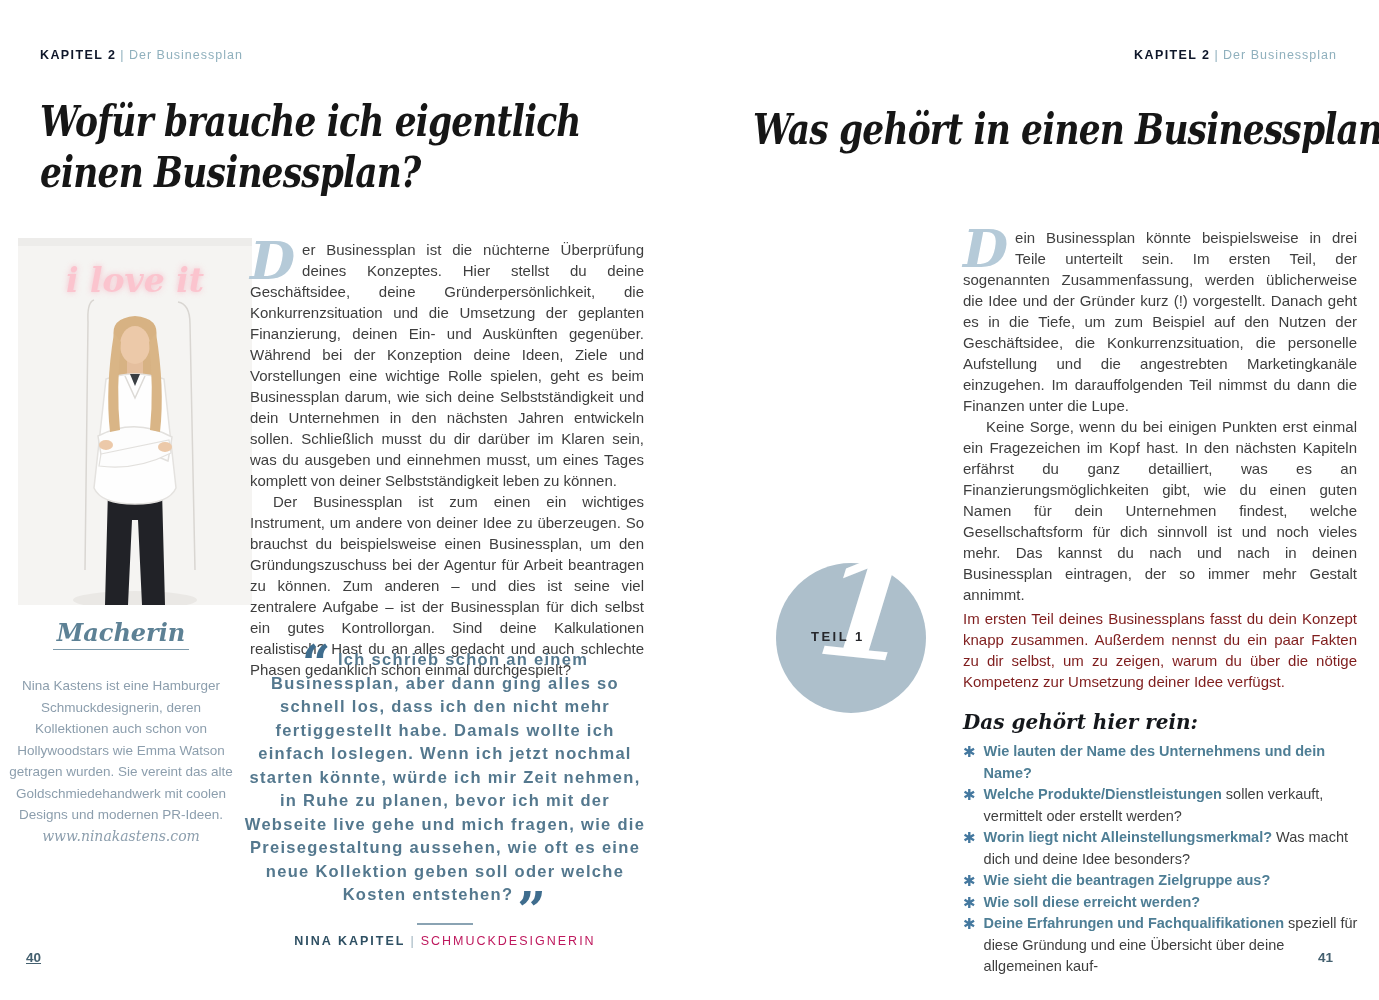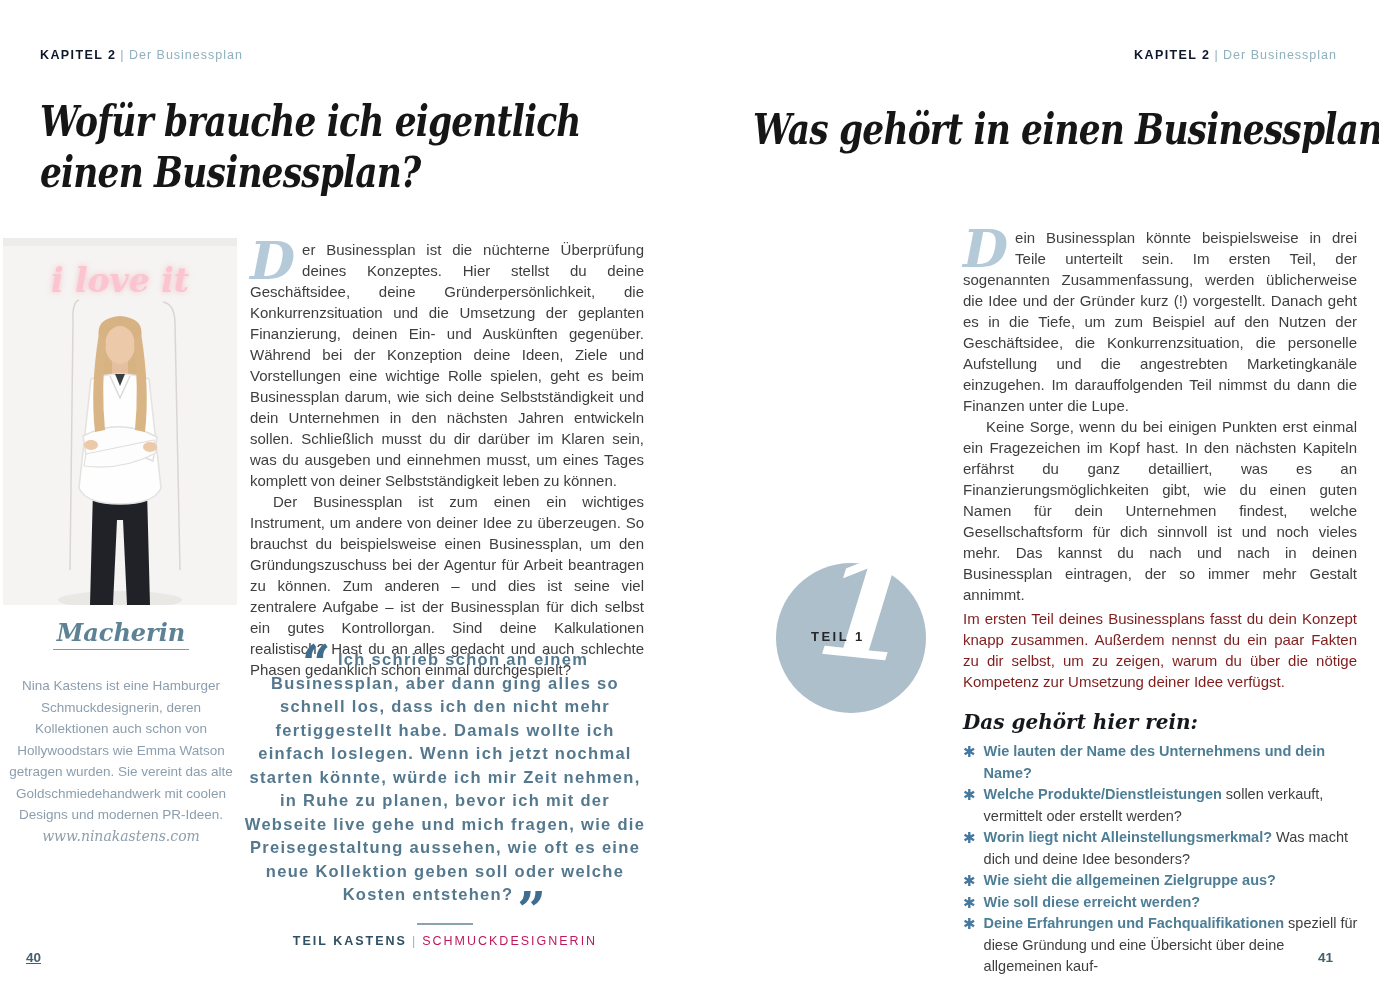--- a/index.html
+++ b/index.html
@@ -20,21 +20,21 @@
 
   .page-title {
     position:absolute; color:#161616; font-weight:bold; font-size:42px;
     line-height:1.22; letter-spacing:-1px; transform:scaleX(.82); transform-origin:left top;
     white-space:nowrap;
   }
   .title-left  { left:40px;  top:96px; }
   .title-right { left:753px; top:104px; }
 
   
-  .photo { position:absolute; left:3px; top:238px; width:234px; height:367px; }
+  .photo { position:absolute; left:18px; top:238px; width:234px; height:367px; }
 
   
   .sidebar { position:absolute; left:8px; top:618px; width:226px; text-align:center; }
   .sidebar .head { font-size:24px; font-weight:bold; color:#5d8195; display:inline-block;
                    border-bottom:1.5px solid #7d9aab; padding:0 4px 2px 4px; }
   .sidebar .bio { margin-top:25px; font-size:13.5px; line-height:21.5px; color:#8c9ead; }
   .sidebar .url { margin-top:2px; font-size:14px; color:#8c9ead; }
 
   
   .bodycol { position:absolute; width:394px; font-size:15px; line-height:21px;
@@ -147,21 +147,21 @@
     <p><span class="dropcap script">D</span><span>er Businessplan ist die nüchterne Überprüfung deines Konzeptes. Hier stellst du deine Geschäftsidee, deine Gründerpersönlichkeit, die Konkurrenzsituation und die Umsetzung der geplanten Finanzierung, deinen Ein- und Auskünften gegenüber. Während bei der Konzeption deine Ideen, Ziele und Vorstellungen eine wichtige Rolle spielen, geht es beim Businessplan darum, wie sich deine Selbstständigkeit und dein Unternehmen in den nächsten Jahren entwickeln sollen. Schließlich musst du dir darüber im Klaren sein, was du ausgeben und einnehmen musst, um eines Tages komplett von deiner Selbstständigkeit leben zu können.</span></p>
     <p class="indent">Der Businessplan ist zum einen ein wichtiges Instrument, um andere von deiner Idee zu überzeugen. So brauchst du beispielsweise einen Businessplan, um den Gründungszuschuss bei der Agentur für Arbeit beantragen zu können. Zum anderen – und dies ist seine viel zentralere Aufgabe – ist der Businessplan für dich selbst ein gutes Kontrollorgan. Sind deine Kalkulationen realistisch? Hast du an alles gedacht und auch schlechte Phasen gedanklich schon einmal durchgespielt?</p>
   </div>
 
   <div class="quoteblock">
     <div class="quote-text">
       <span class="qmark open">“</span><span>Ich schrieb schon an einem Businessplan, aber dann ging alles so schnell los, dass ich den nicht mehr fertiggestellt habe. Damals wollte ich einfach loslegen. Wenn ich jetzt nochmal starten könnte, würde ich mir Zeit nehmen, in Ruhe zu planen, bevor ich mit der Webseite live gehe und mich fragen, wie die Preisegestaltung aussehen, wie oft es eine neue Kollektion geben soll oder welche Kosten entstehen?</span><span class="qmark close">”</span>
     </div>
     <div class="q-divider"></div>
     <div class="attribution">
-      <span class="nm">TEIL KASTENS</span><span class="sp">|</span><span class="rl">SCHMUCKDESIGNERIN</span>
+      <span class="nm">NINA KAPITEL</span><span class="sp">|</span><span class="rl">SCHMUCKDESIGNERIN</span>
     </div>
   </div>
 
   <div class="pagenum pagenum-left">40</div>
 
   <div class="hdr hdr-right">
     <span class="chap">KAPITEL 2</span><span class="sep">|</span><span class="sect">Der Businessplan</span>
   </div>
 
   <div class="page-title title-right script">Was gehört in einen Businessplan?</div>
@@ -189,21 +189,21 @@
     <li>
       <span class="star">✱</span>
       <span><span class="lead">Welche Produkte/Dienstleistungen</span><span> sollen verkauft, vermittelt oder erstellt werden?</span></span>
     </li>
     <li>
       <span class="star">✱</span>
       <span><span class="lead">Worin liegt nicht Alleinstellungsmerkmal?</span><span> Was macht dich und deine Idee besonders?</span></span>
     </li>
     <li>
       <span class="star">✱</span>
-      <span><span class="lead">Wie sieht die allgemeinen Zielgruppe aus?</span><span></span></span>
+      <span><span class="lead">Wie sieht die beantragen Zielgruppe aus?</span><span></span></span>
     </li>
     <li>
       <span class="star">✱</span>
       <span><span class="lead">Wie soll diese erreicht werden?</span><span></span></span>
     </li>
     <li>
       <span class="star">✱</span>
       <span><span class="lead">Deine Erfahrungen und Fachqualifikationen</span><span> speziell für diese Gründung und eine Übersicht über deine allgemeinen kauf-</span></span>
     </li>
   </ul>

